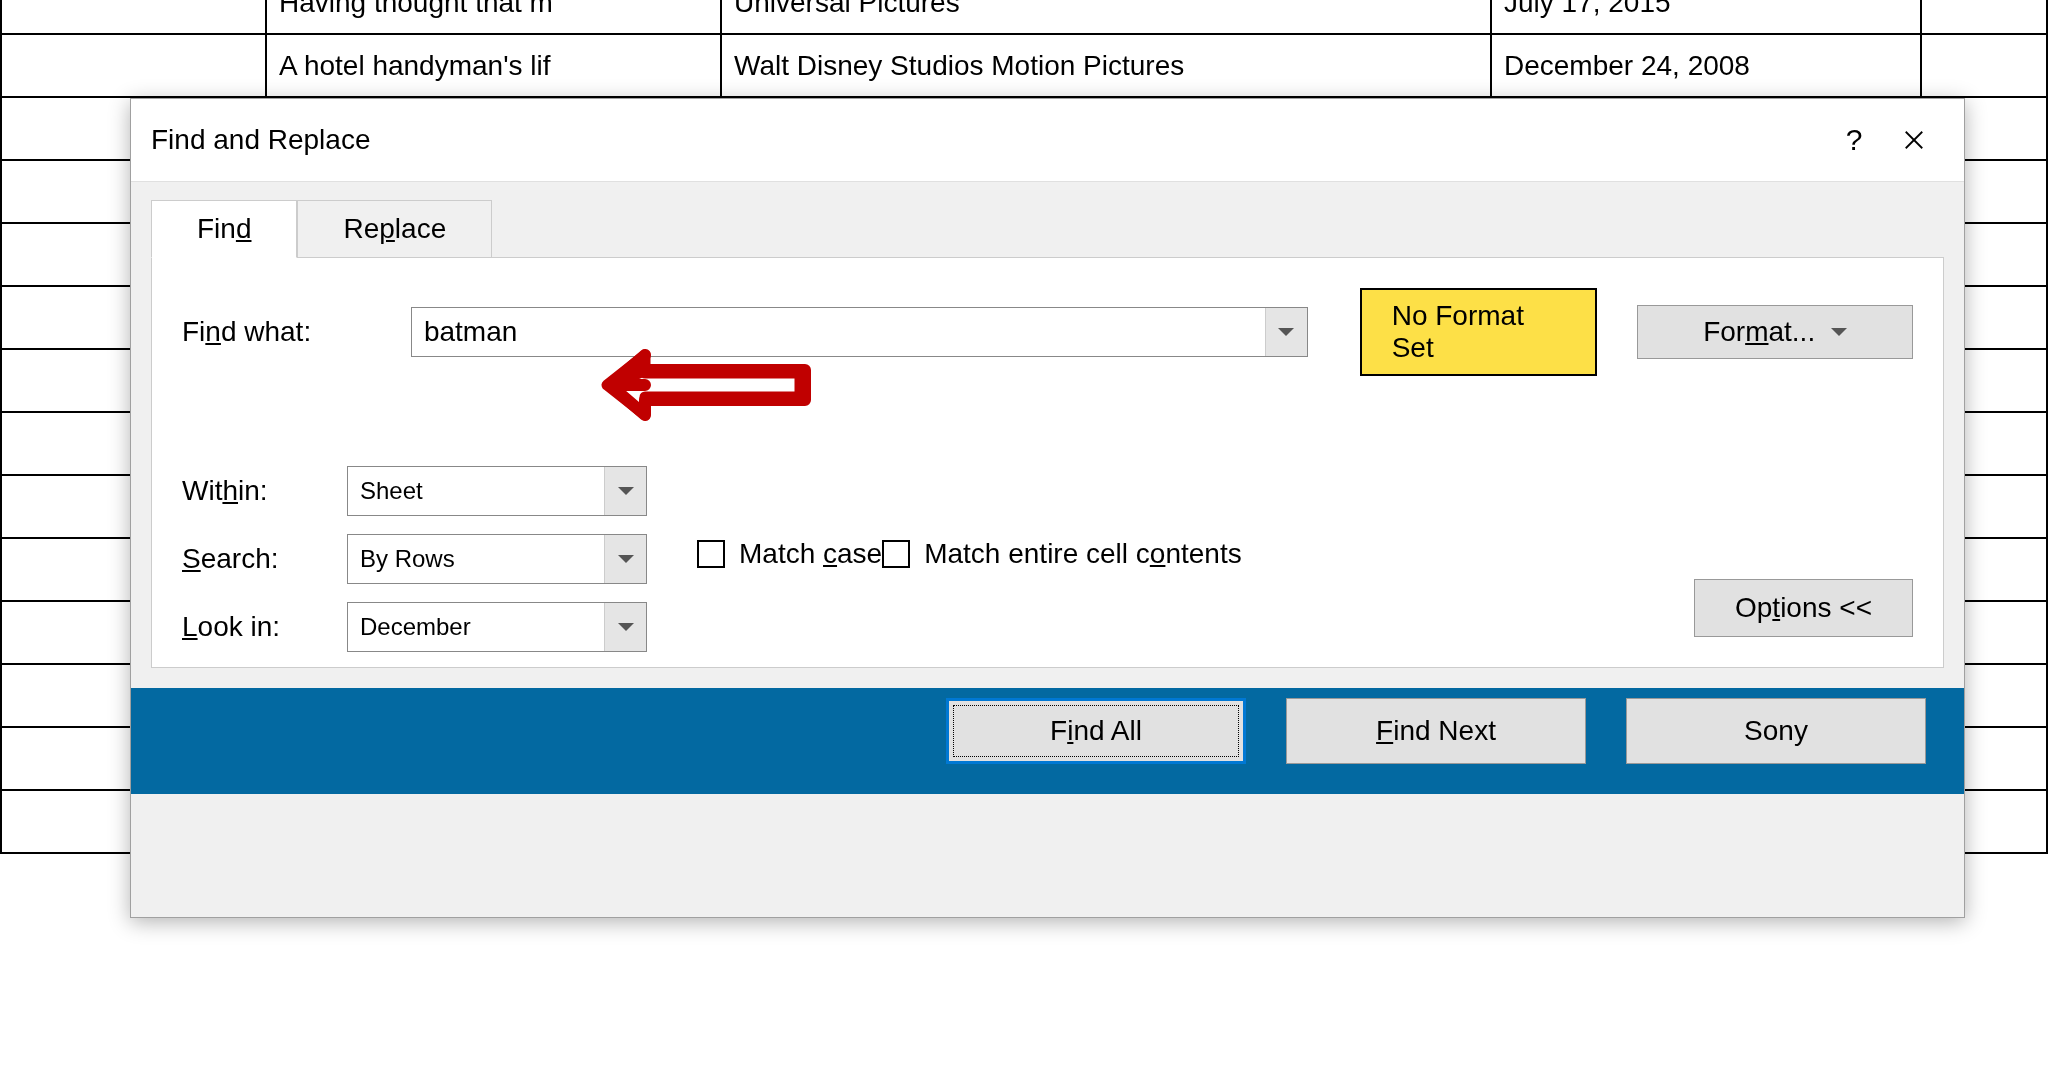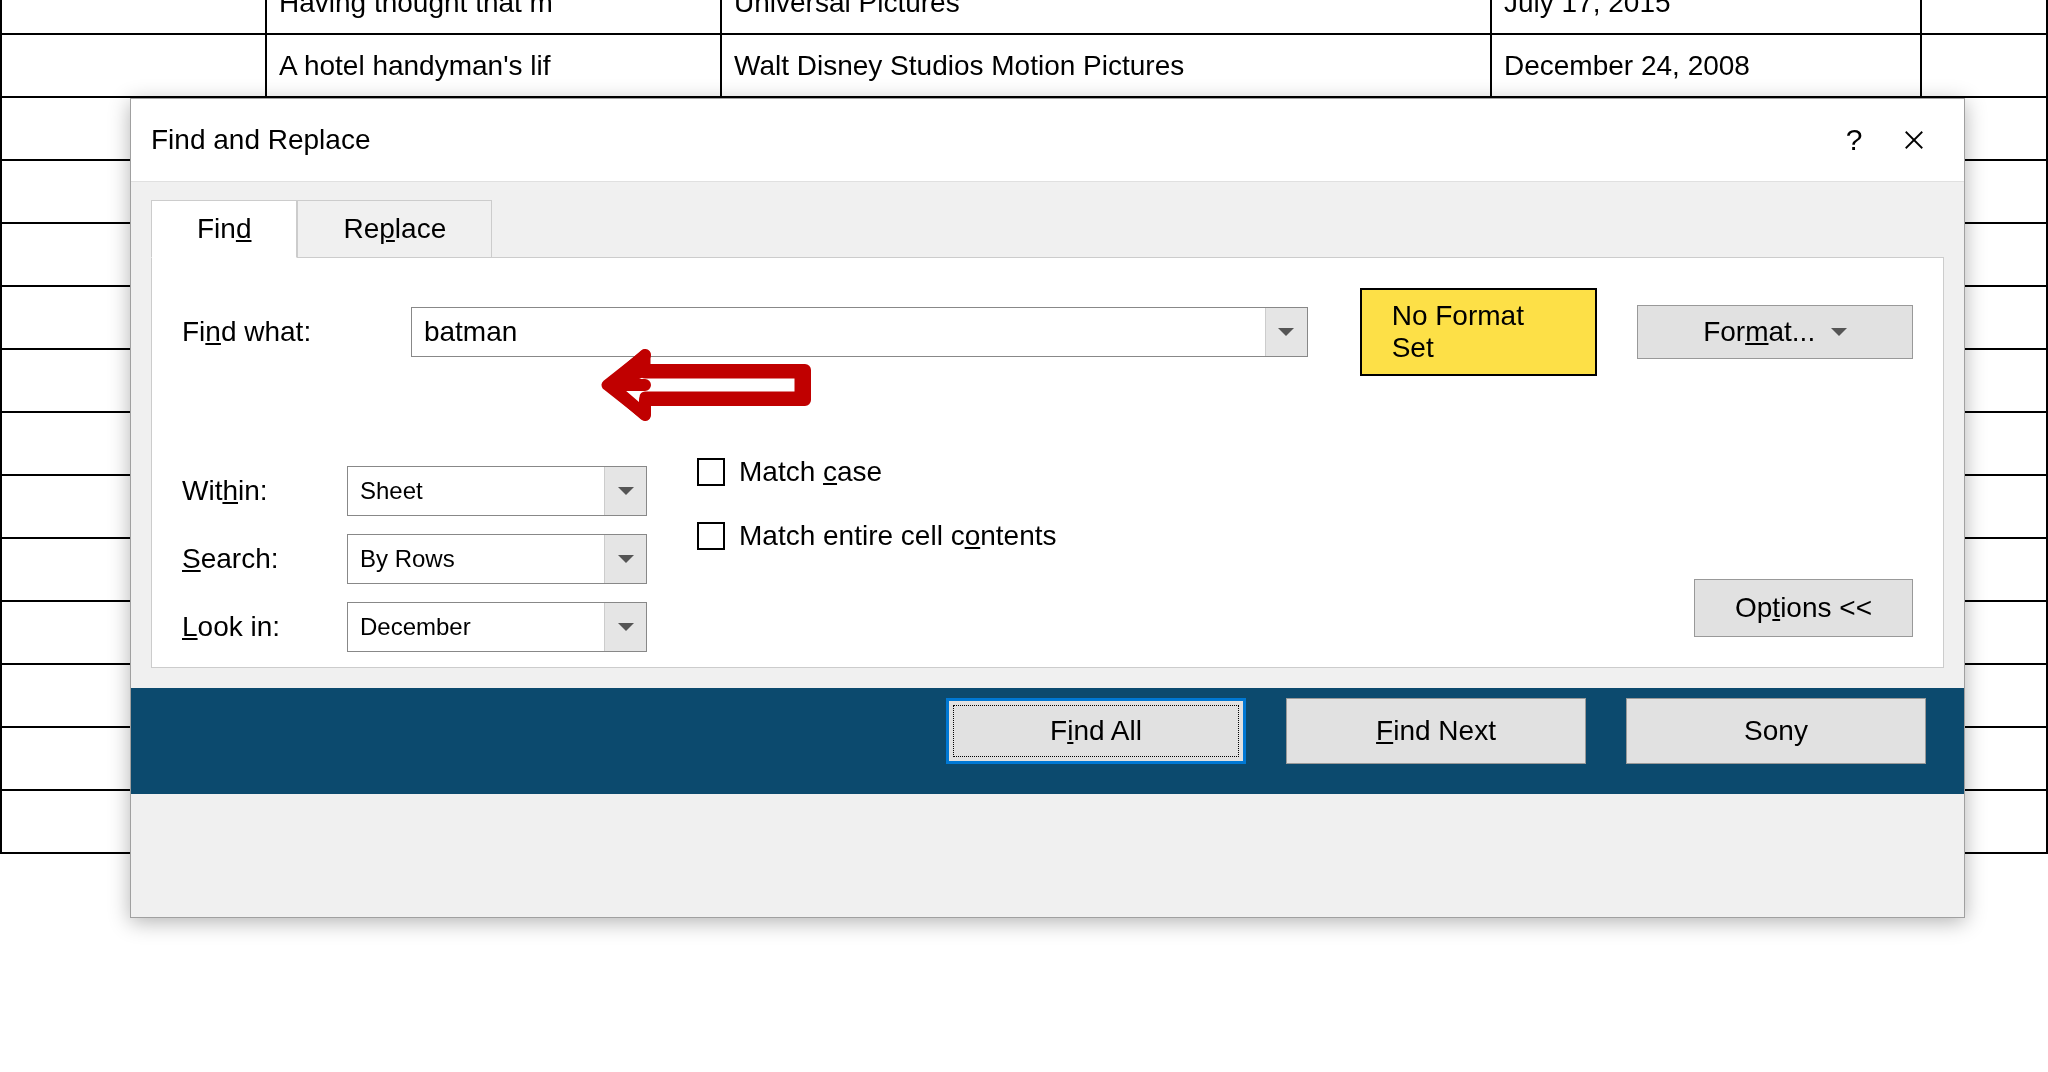--- a/index.html
+++ b/index.html
@@ -215,22 +215,21 @@
       border: none;
       border-left: 1px solid #ccc;
       display: flex;
       align-items: center;
       justify-content: center;
       cursor: pointer;
     }
     
     .options-checks {
       display: flex;
-      flex-direction: column;
-      gap: 32px;
+      gap: 0;
       margin-top: -10px;
     }
     .check-row {
       display: flex;
       align-items: center;
       gap: 14px;
     }
     .checkbox {
       width: 28px;
       height: 28px;
@@ -258,21 +257,21 @@
     .options-btn .underline-char {
       text-decoration: underline;
     }
     
     
     .dialog-buttons {
       display: flex;
       justify-content: flex-end;
       gap: 40px;
       padding: 10px 38px 30px 38px;
-      background: #0c4a6e;
+      background: #0369a1;
     }
     .dlg-btn {
       background: #e1e1e1;
       border: 1px solid #999;
       padding: 14px 0;
       font-size: 28px;
       cursor: pointer;
       width: 300px;
       text-align: center;
     }

